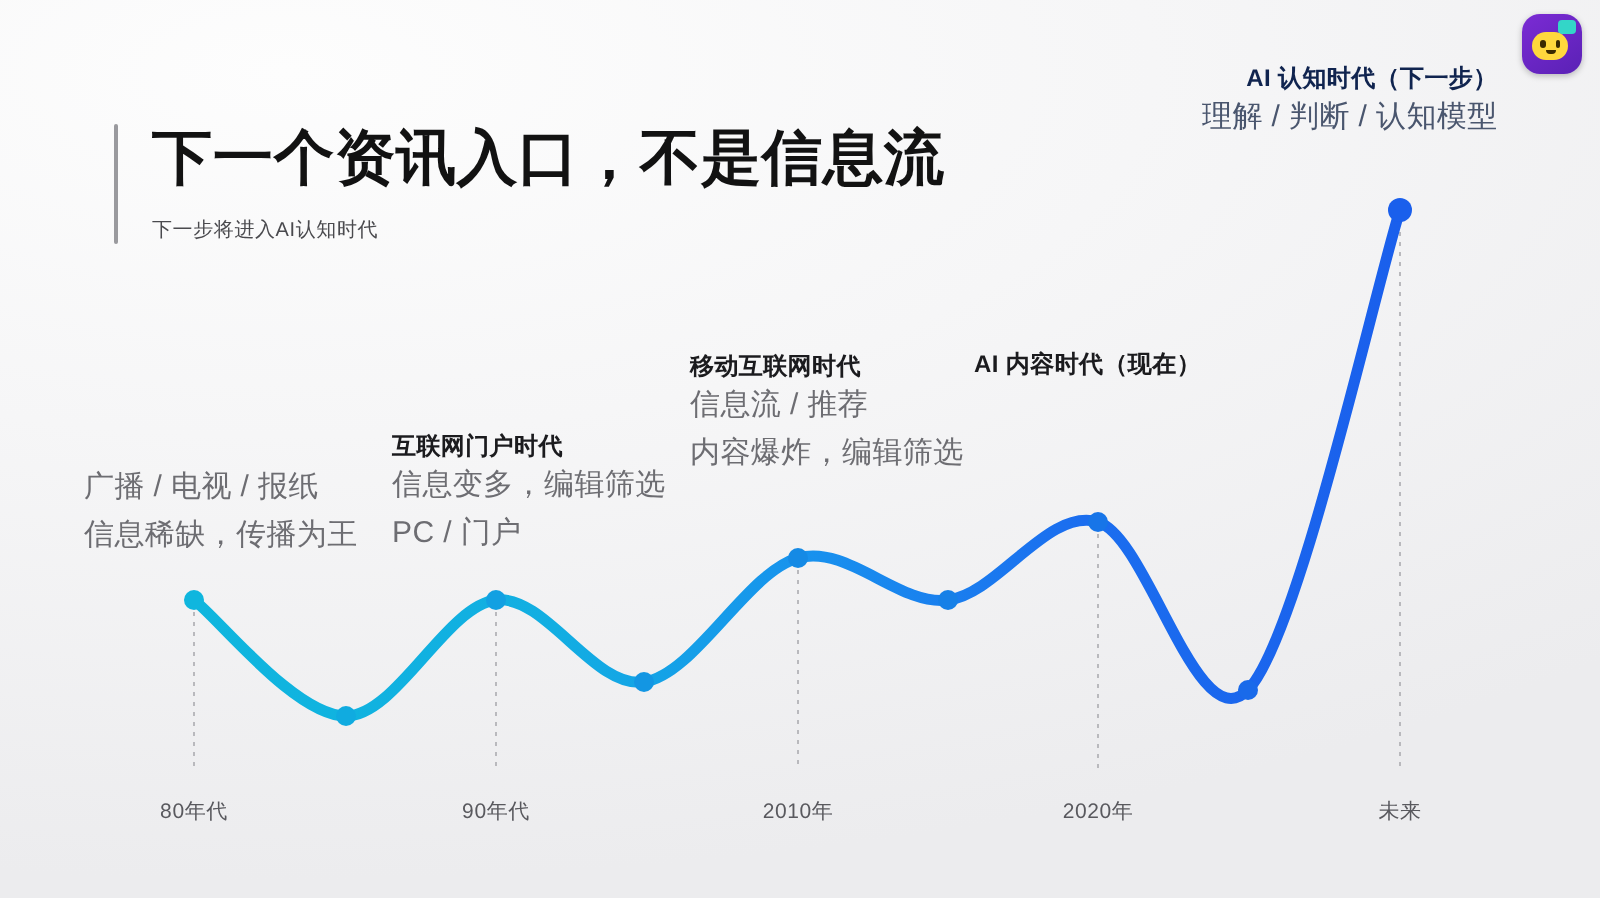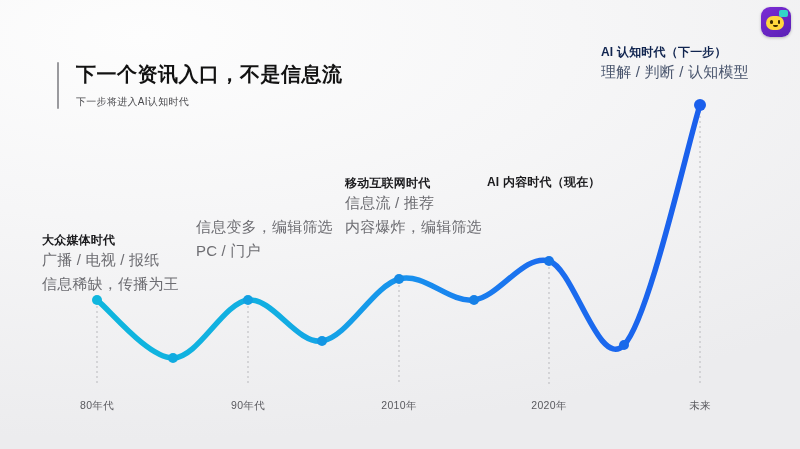--- a/index.html
+++ b/index.html
@@ -11,21 +11,21 @@
     position:relative;
     -webkit-font-smoothing:antialiased;
   }
   .slide{position:absolute;inset:0;}
 
   
   .title-wrap{position:absolute;left:57px;top:62px;display:flex;align-items:stretch;}
   .title-rule{width:2px;background:#9a9a9e;margin-right:17px;border-radius:1px;}
   .title-texts{display:flex;flex-direction:column;justify-content:center;}
   .title-main{
-    font-size:20px;font-weight:bold;color:#121212;letter-spacing:.5px;
+    font-size:30px;font-weight:bold;color:#121212;letter-spacing:.5px;
     line-height:1.22;white-space:nowrap;
   }
   .title-sub{
     margin-top:9px;font-size:10px;color:#4a4a4e;letter-spacing:.3px;white-space:nowrap;
   }
 
   
   .brand{
     position:absolute;right:9px;top:7px;width:30px;height:30px;border-radius:9px;
     background:linear-gradient(145deg,#7b2bd4 0%,#5a21b5 100%);
@@ -106,37 +106,37 @@
           <circle cx="474" cy="300" r="5" fill="rgb(22,128,231)"></circle>
           <circle cx="549" cy="261" r="5" fill="rgb(23,117,232)"></circle>
           <circle cx="624" cy="345" r="5" fill="rgb(25,106,234)"></circle>
           <circle cx="700" cy="105" r="6" fill="rgb(26,95,236)"></circle>
         </g>
     </svg>
   </div>
 
   <div id="annotations">
       <div class="ann" style="left: 42px; top: 232px;">
-        <div class="ann-title">大众媒体时代</div>
         <div class="ann-line">广播 / 电视 / 报纸</div>
         <div class="ann-line">信息稀缺，传播为王</div>
       </div>
       <div class="ann" style="left: 196px; top: 215px;">
+        <div class="ann-title">互联网门户时代</div>
         <div class="ann-line">信息变多，编辑筛选</div>
         <div class="ann-line">PC / 门户</div>
       </div>
       <div class="ann" style="left: 345px; top: 175px;">
         <div class="ann-title">移动互联网时代</div>
         <div class="ann-line">信息流 / 推荐</div>
         <div class="ann-line">内容爆炸，编辑筛选</div>
       </div>
       <div class="ann" style="left: 487px; top: 174px;">
         <div class="ann-title">AI 内容时代（现在）</div>
       </div>
-      <div class="ann accent" style="left: 601px; top: 44px;">
+      <div class="ann accent" style="left: 601px; top: 31px; text-align: right;">
         <div class="ann-title">AI 认知时代（下一步）</div>
         <div class="ann-line">理解 / 判断 / 认知模型</div>
       </div>
     </div>
   <div id="axis">
       <div class="axis-label" style="left: 97px; top: 399px;">80年代</div>
       <div class="axis-label" style="left: 248px; top: 399px;">90年代</div>
       <div class="axis-label" style="left: 399px; top: 399px;">2010年</div>
       <div class="axis-label" style="left: 549px; top: 399px;">2020年</div>
       <div class="axis-label" style="left: 700px; top: 399px;">未来</div>

